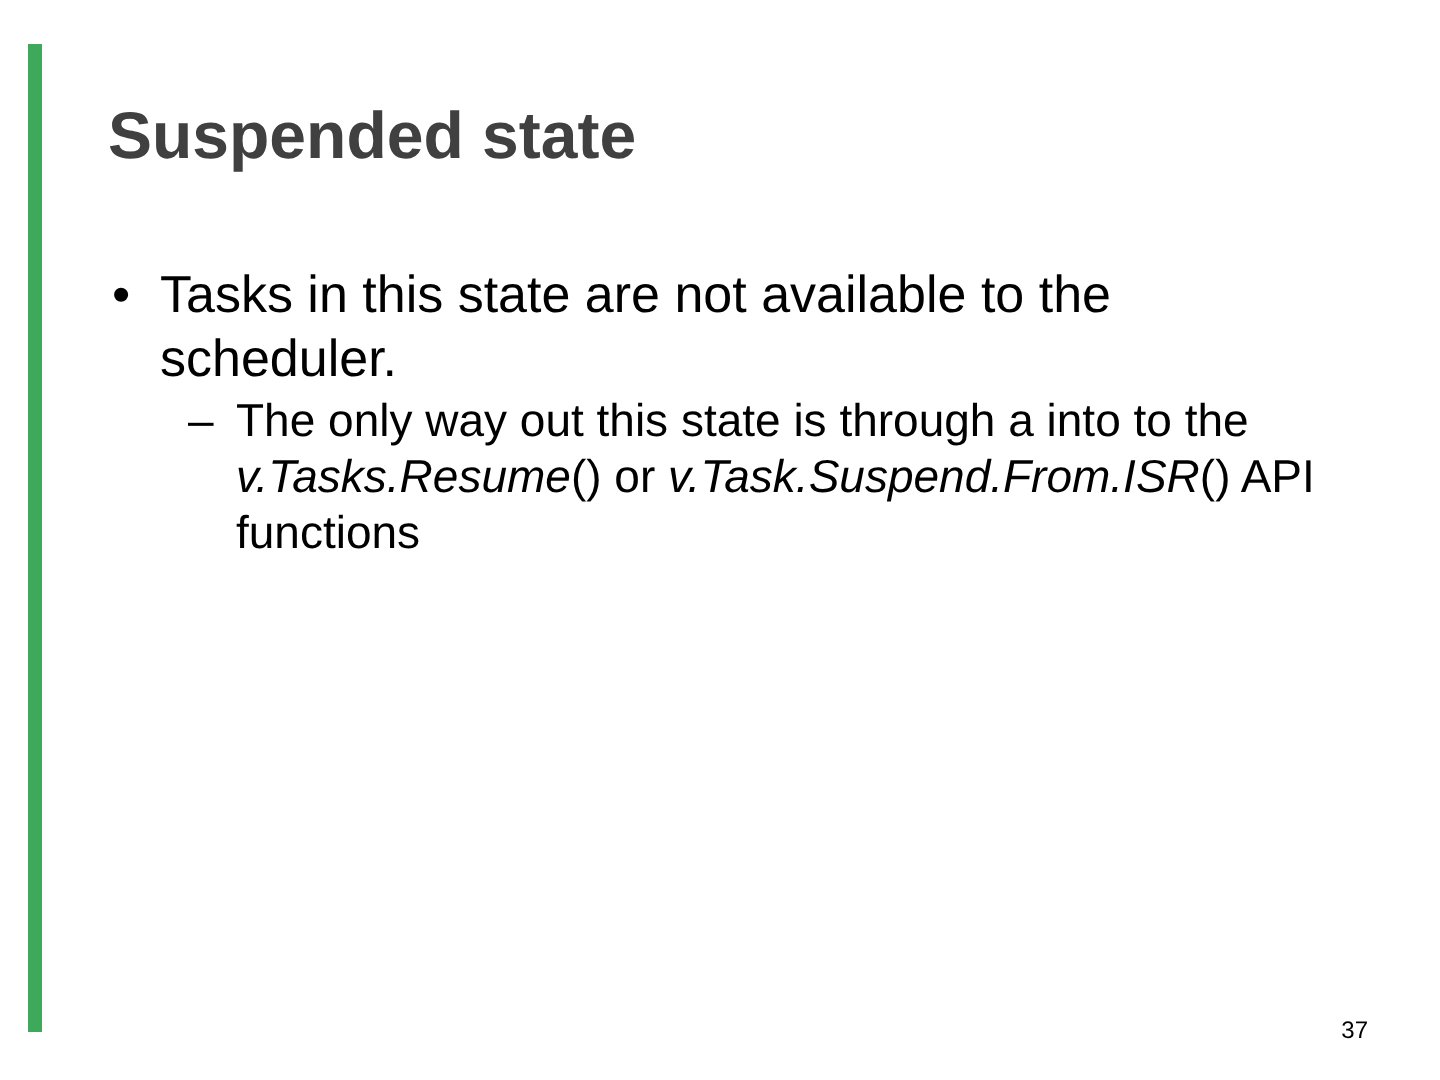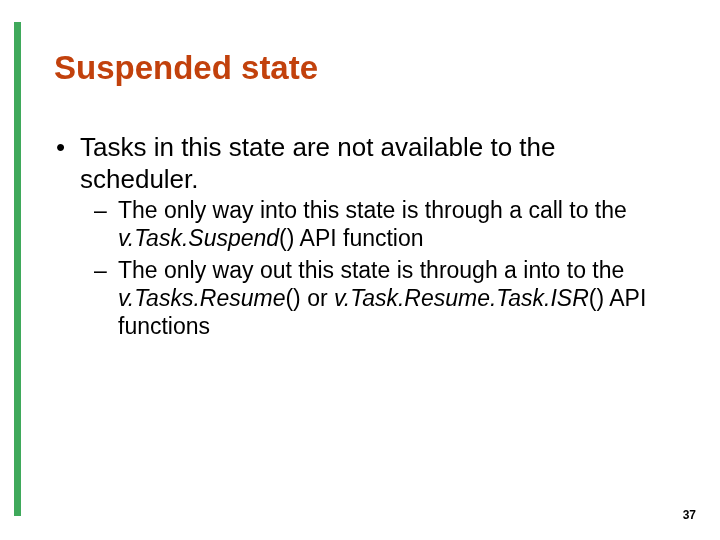--- a/index.html
+++ b/index.html
@@ -24,21 +24,21 @@
   .slide {
     position: absolute;
     left: 0;
     top: 0;
     width: 720px;
     height: 540px;
     box-sizing: border-box;
     padding: 50px 48px 0 54px;
   }
   .title {
-    color: #c2410c;
+    color: #404040;
     font-weight: bold;
     font-size: 33px;
     margin: 0 0 46px 0;
     line-height: 1.1;
   }
   ul.level1 {
     list-style: none;
     margin: 0;
     padding: 0;
   }
@@ -72,43 +72,40 @@
   ul.level2 > li::before {
     content: "–";
     position: absolute;
     left: 2px;
     top: 0;
     color: #000;
   }
   .italic { font-style: italic; }
   .page-num {
     position: absolute;
-    right: 24px;
+    right: 36px;
     bottom: 18px;
     font-size: 12px;
-    font-weight: bold;
+    font-weight: normal;
     color: #000;
   }
 </style>
 </head>
 <body>
 
 <div class="accent-bar"></div>
 
 <div class="slide">
   <h1 class="title">Suspended state</h1>
 
   <ul class="level1">
     <li>
       <span>Tasks in this state are not available to the scheduler.</span>
       <ul class="level2">
         <li>
-          <span>The only way into this state is through a call to the </span><span class="italic">v.Task.Suspend</span><span>() API function</span>
-        </li>
-        <li>
-          <span>The only way out this state is through a into to the </span><span class="italic">v.Tasks.Resume</span><span>() or </span><span class="italic">v.Task.Resume.Task.ISR</span><span>() API functions</span>
+          <span>The only way out this state is through a into to the </span><span class="italic">v.Tasks.Resume</span><span>() or </span><span class="italic">v.Task.Suspend.From.ISR</span><span>() API functions</span>
         </li>
       </ul>
     </li>
   </ul>
 </div>
 
 <div class="page-num">37</div>
 
 </body></html>

